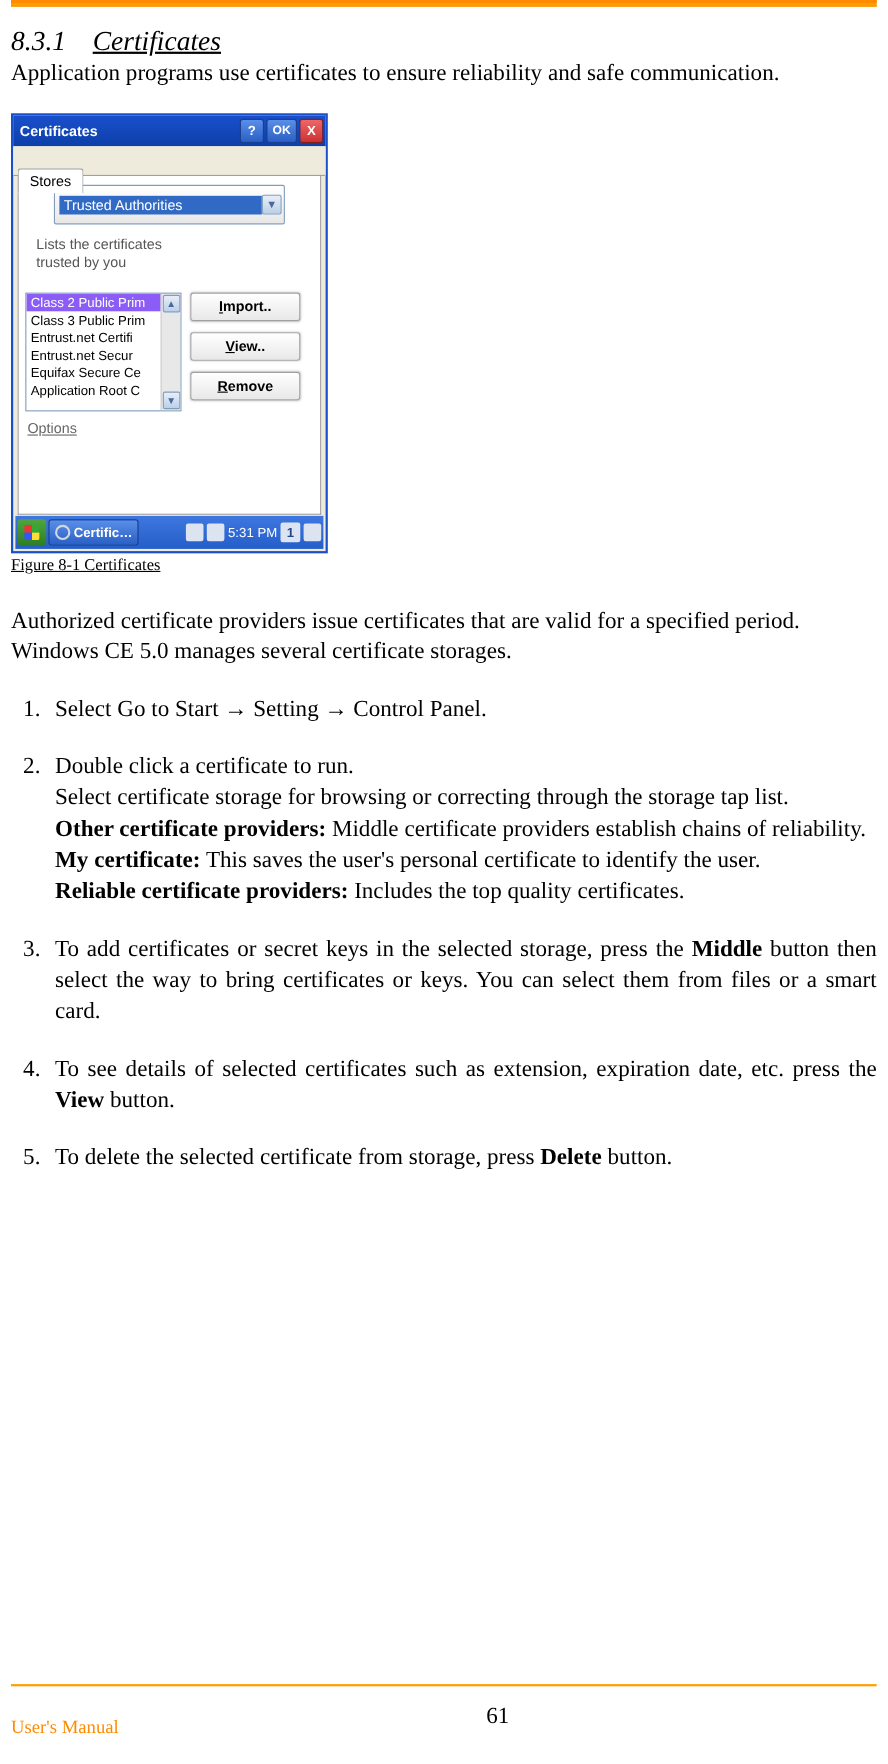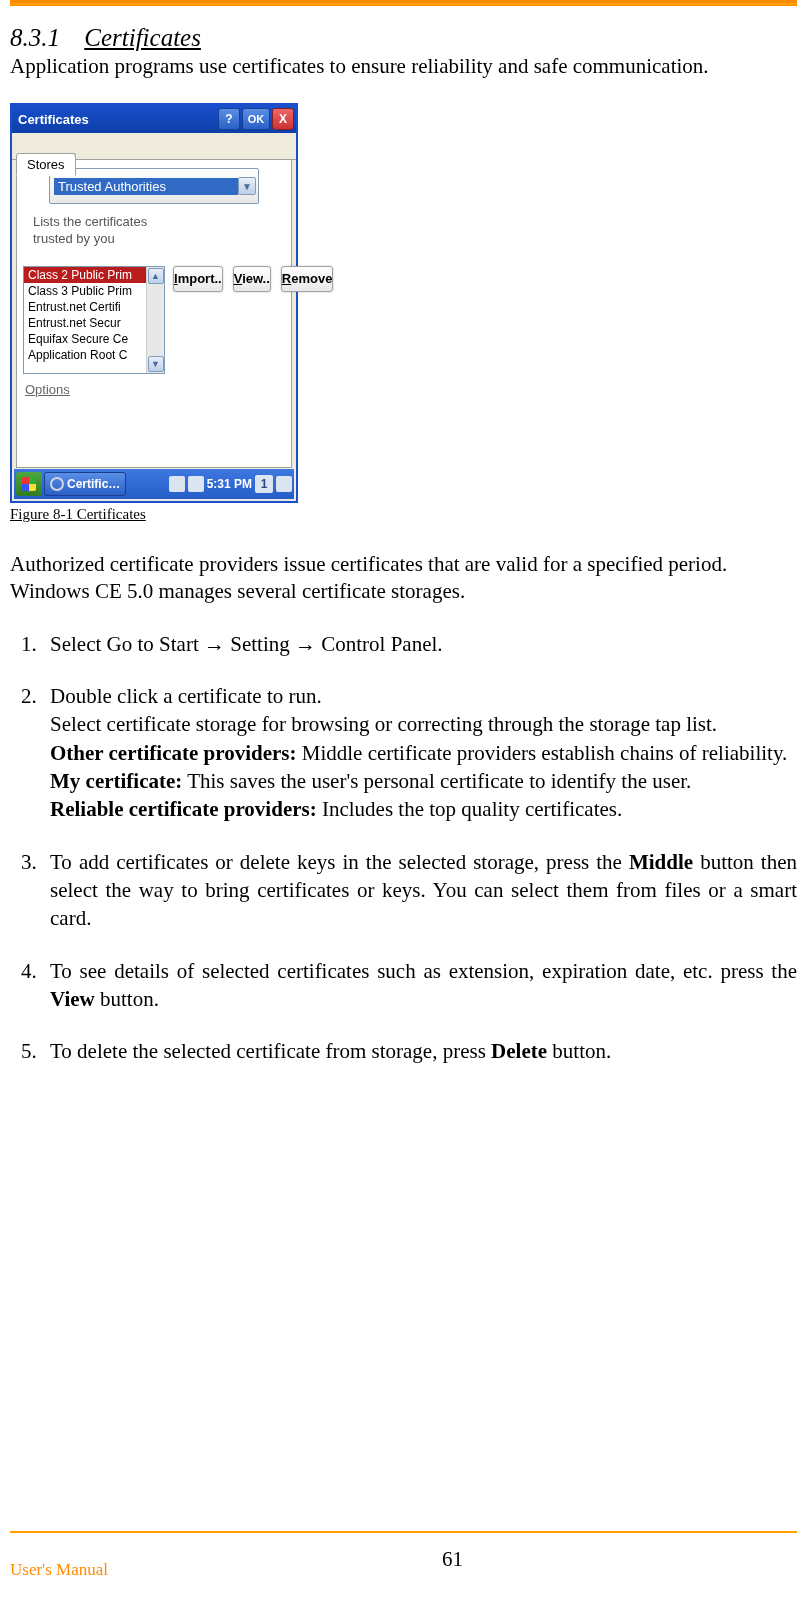--- a/index.html
+++ b/index.html
@@ -147,42 +147,42 @@
       border: 1px solid #7f9db9;
       background: #fff;
       overflow: hidden;
       position: relative;
     }
     .listbox .li {
       padding: 1px 4px;
       white-space: nowrap;
       font-size: 12px;
     }
-    .li-sel { background: #b91c1c; color: #fff; }
+    .li-sel { background: #8b5cf6; color: #fff; }
     .list-scroll {
       position: absolute;
       right: 0; top: 0; bottom: 0;
       width: 18px;
       background: #e8e8e8;
       border-left: 1px solid #cfcfcf;
       display: flex; flex-direction: column;
       justify-content: space-between;
     }
     .sb-btn {
       width: 16px; height: 16px;
       background: linear-gradient(#e8eef8, #bcd0e8);
       border: 1px solid #7f9db9;
       margin: 1px auto;
       border-radius: 2px;
       display: flex; align-items: center; justify-content: center;
       font-size: 9px;
       color: #4a6a9a;
     }
     .btn-col {
-      display: flex; flex-direction: row;
+      display: flex; flex-direction: column;
       gap: 10px;
       width: 100px;
     }
     .wbtn {
       background: linear-gradient(#fff, #e8e8e8);
       border: 1px solid #a0a0a0;
       border-radius: 3px;
       height: 26px;
       display: flex; align-items: center; justify-content: center;
       font-weight: bold;
@@ -245,21 +245,21 @@
       display: flex;
       align-items: center;
       gap: 3px;
       font-size: 12px;
     }
     .tray-ic {
       width: 16px; height: 16px;
       background: #dce4f2;
       border-radius: 2px;
     }
-    .clock { font-weight: bold; }
+    .clock { font-weight: normal; }
     .tray-box {
       width: 18px; height: 18px;
       background: #dce4f2;
       color: #23488a;
       display: flex; align-items:center; justify-content:center;
       font-weight: bold;
       border-radius: 2px;
     }
     .fig-cap {
       font-size: 15px;
@@ -388,21 +388,21 @@
     <span>Select Go to Start  → Setting  → Control Panel.</span>
   </li>
   <li>
     <div>Double click a certificate to run.</div>
     <div>Select certificate storage for browsing or correcting through the storage tap list.</div>
     <div><span class="b">Other certificate providers:</span><span> Middle certificate providers establish chains of reliability.</span></div>
     <div><span class="b">My certificate:</span><span> This saves the user's personal certificate to identify the user.</span></div>
     <div><span class="b">Reliable certificate providers:</span><span> Includes the top quality certificates.</span></div>
   </li>
   <li>
-    <span>To add certificates or delete keys in the selected storage, press the </span><span class="b">Middle</span><span> button then select the way to bring certificates or keys. You can select them from files or a smart card.</span>
+    <span>To add certificates or secret keys in the selected storage, press the </span><span class="b">Middle</span><span> button then select the way to bring certificates or keys. You can select them from files or a smart card.</span>
   </li>
   <li>
     <span>To see details of selected certificates such as extension, expiration date, etc. press the </span><span class="b">View</span><span> button.</span>
   </li>
   <li>
     <span>To delete the selected certificate from storage, press </span><span class="b">Delete</span><span> button.</span>
   </li>
 </ol>
 
 <div class="footer">

